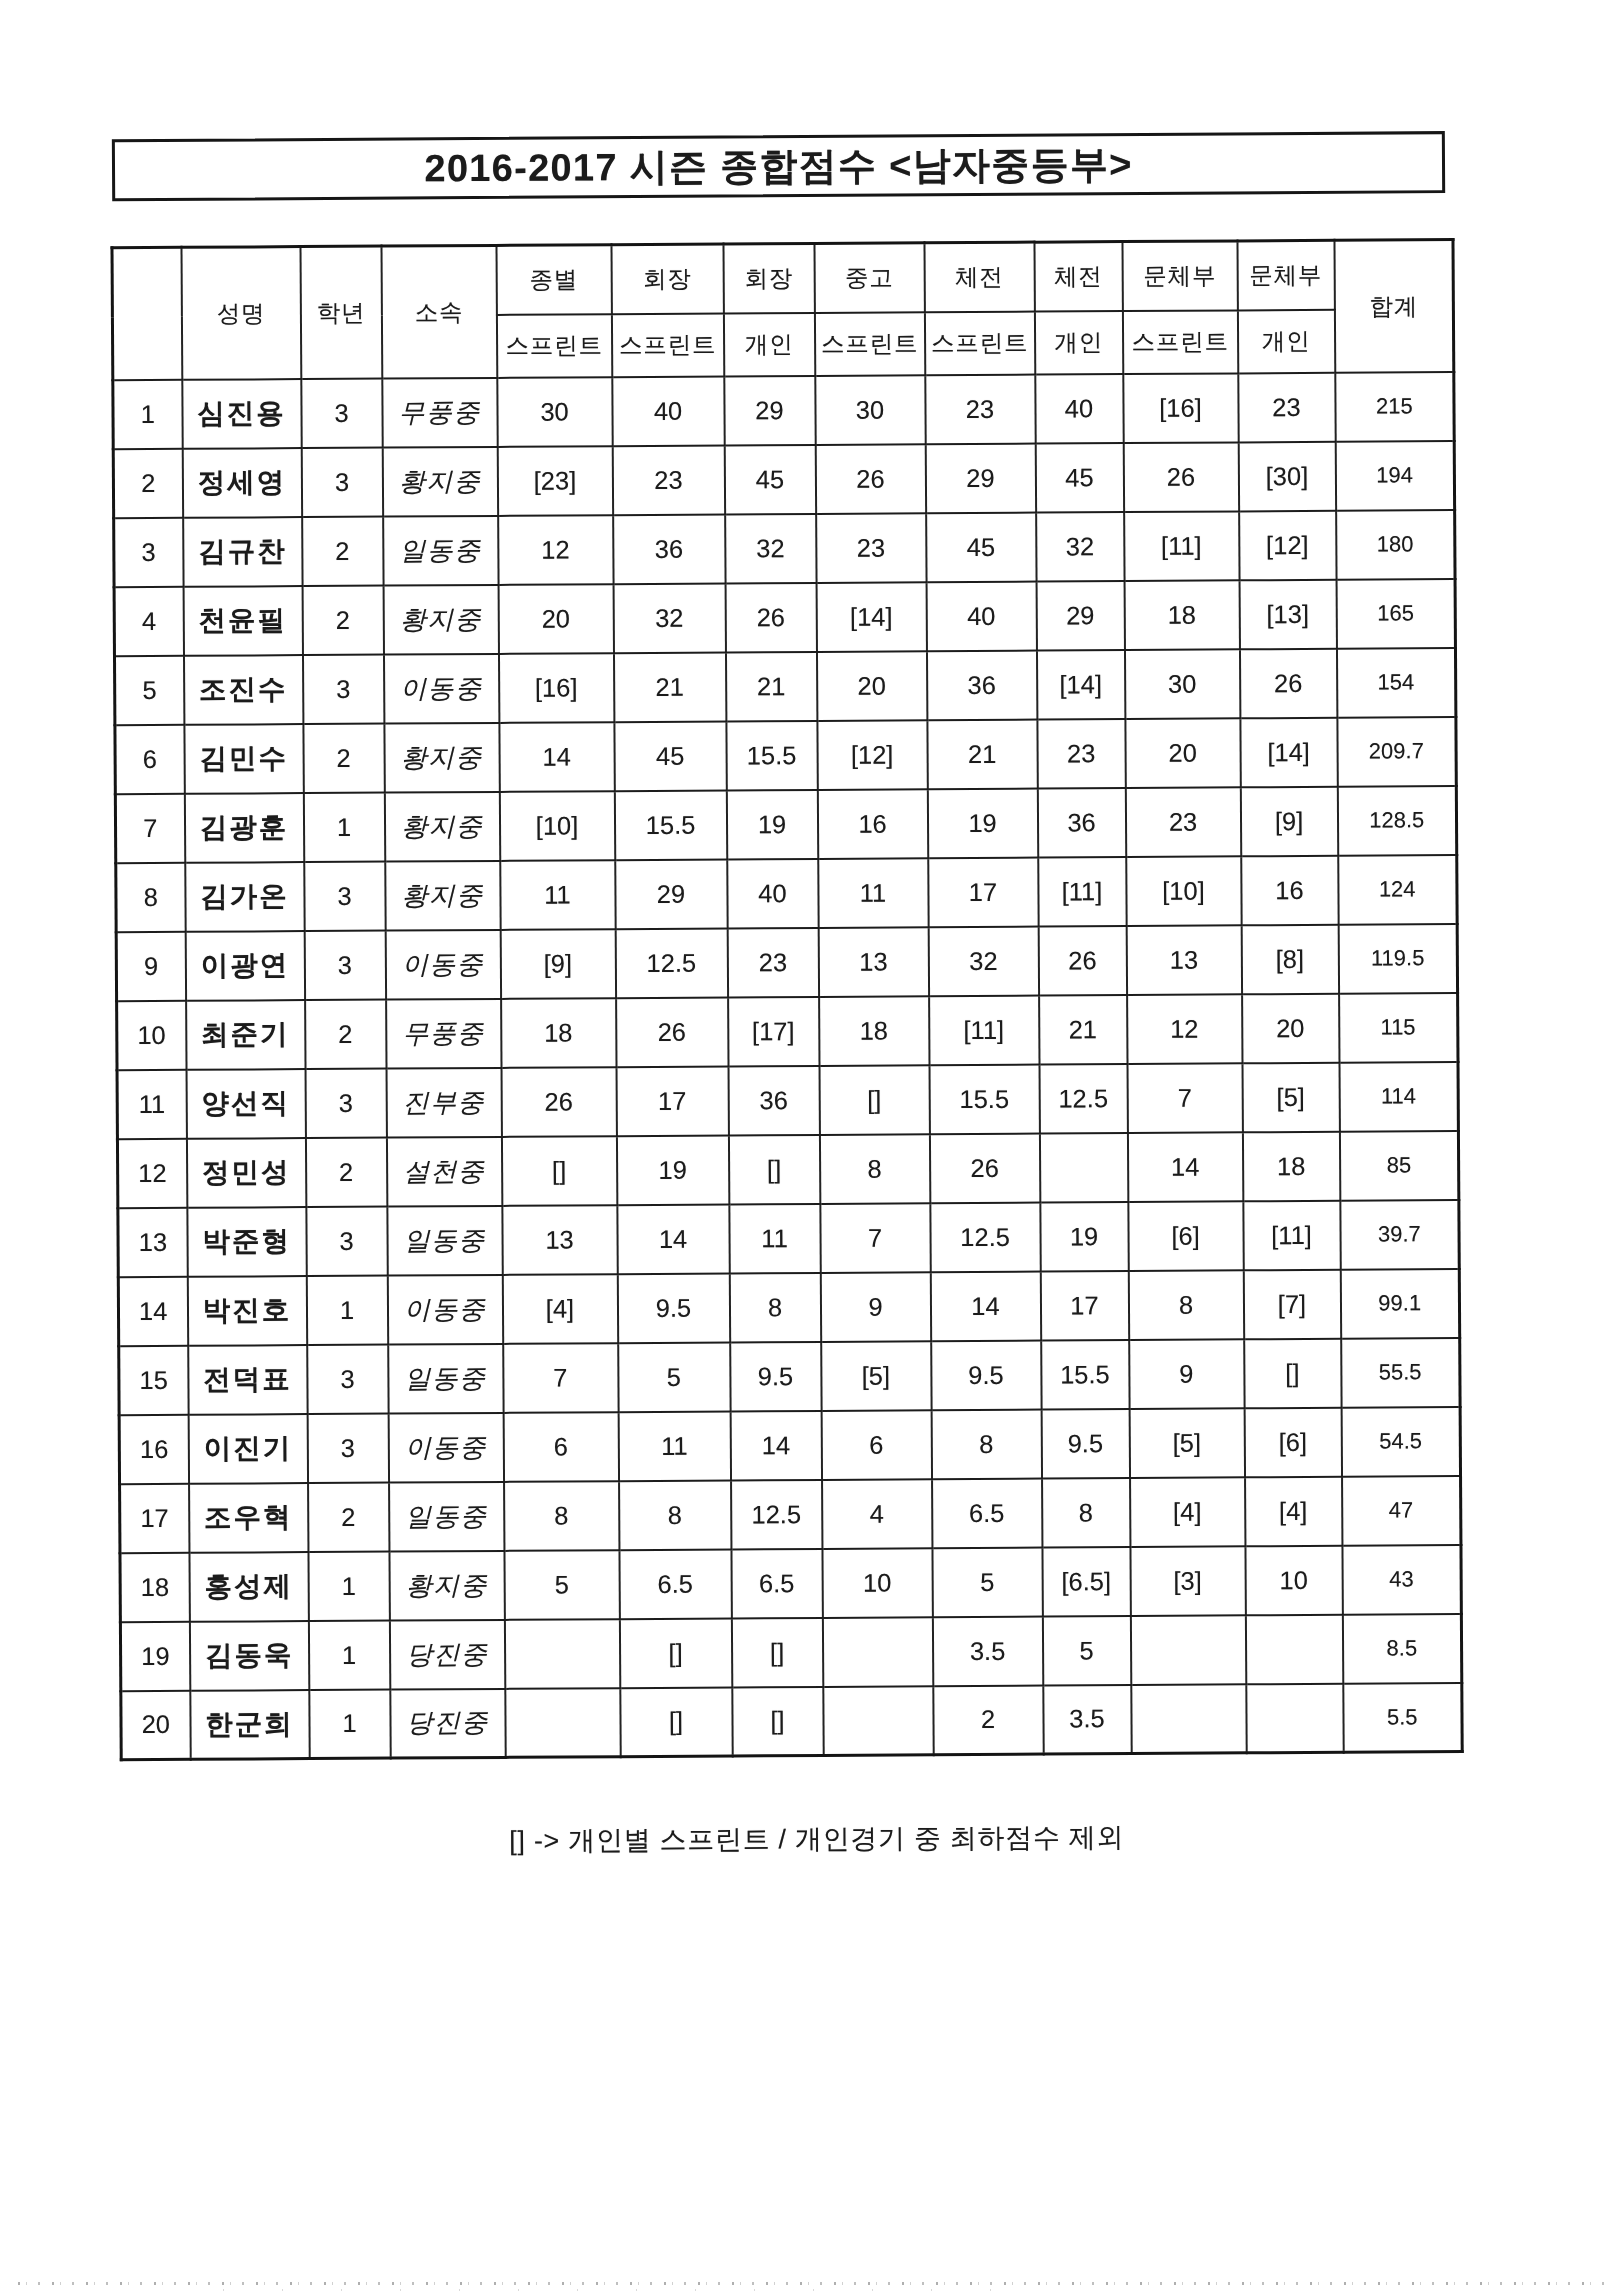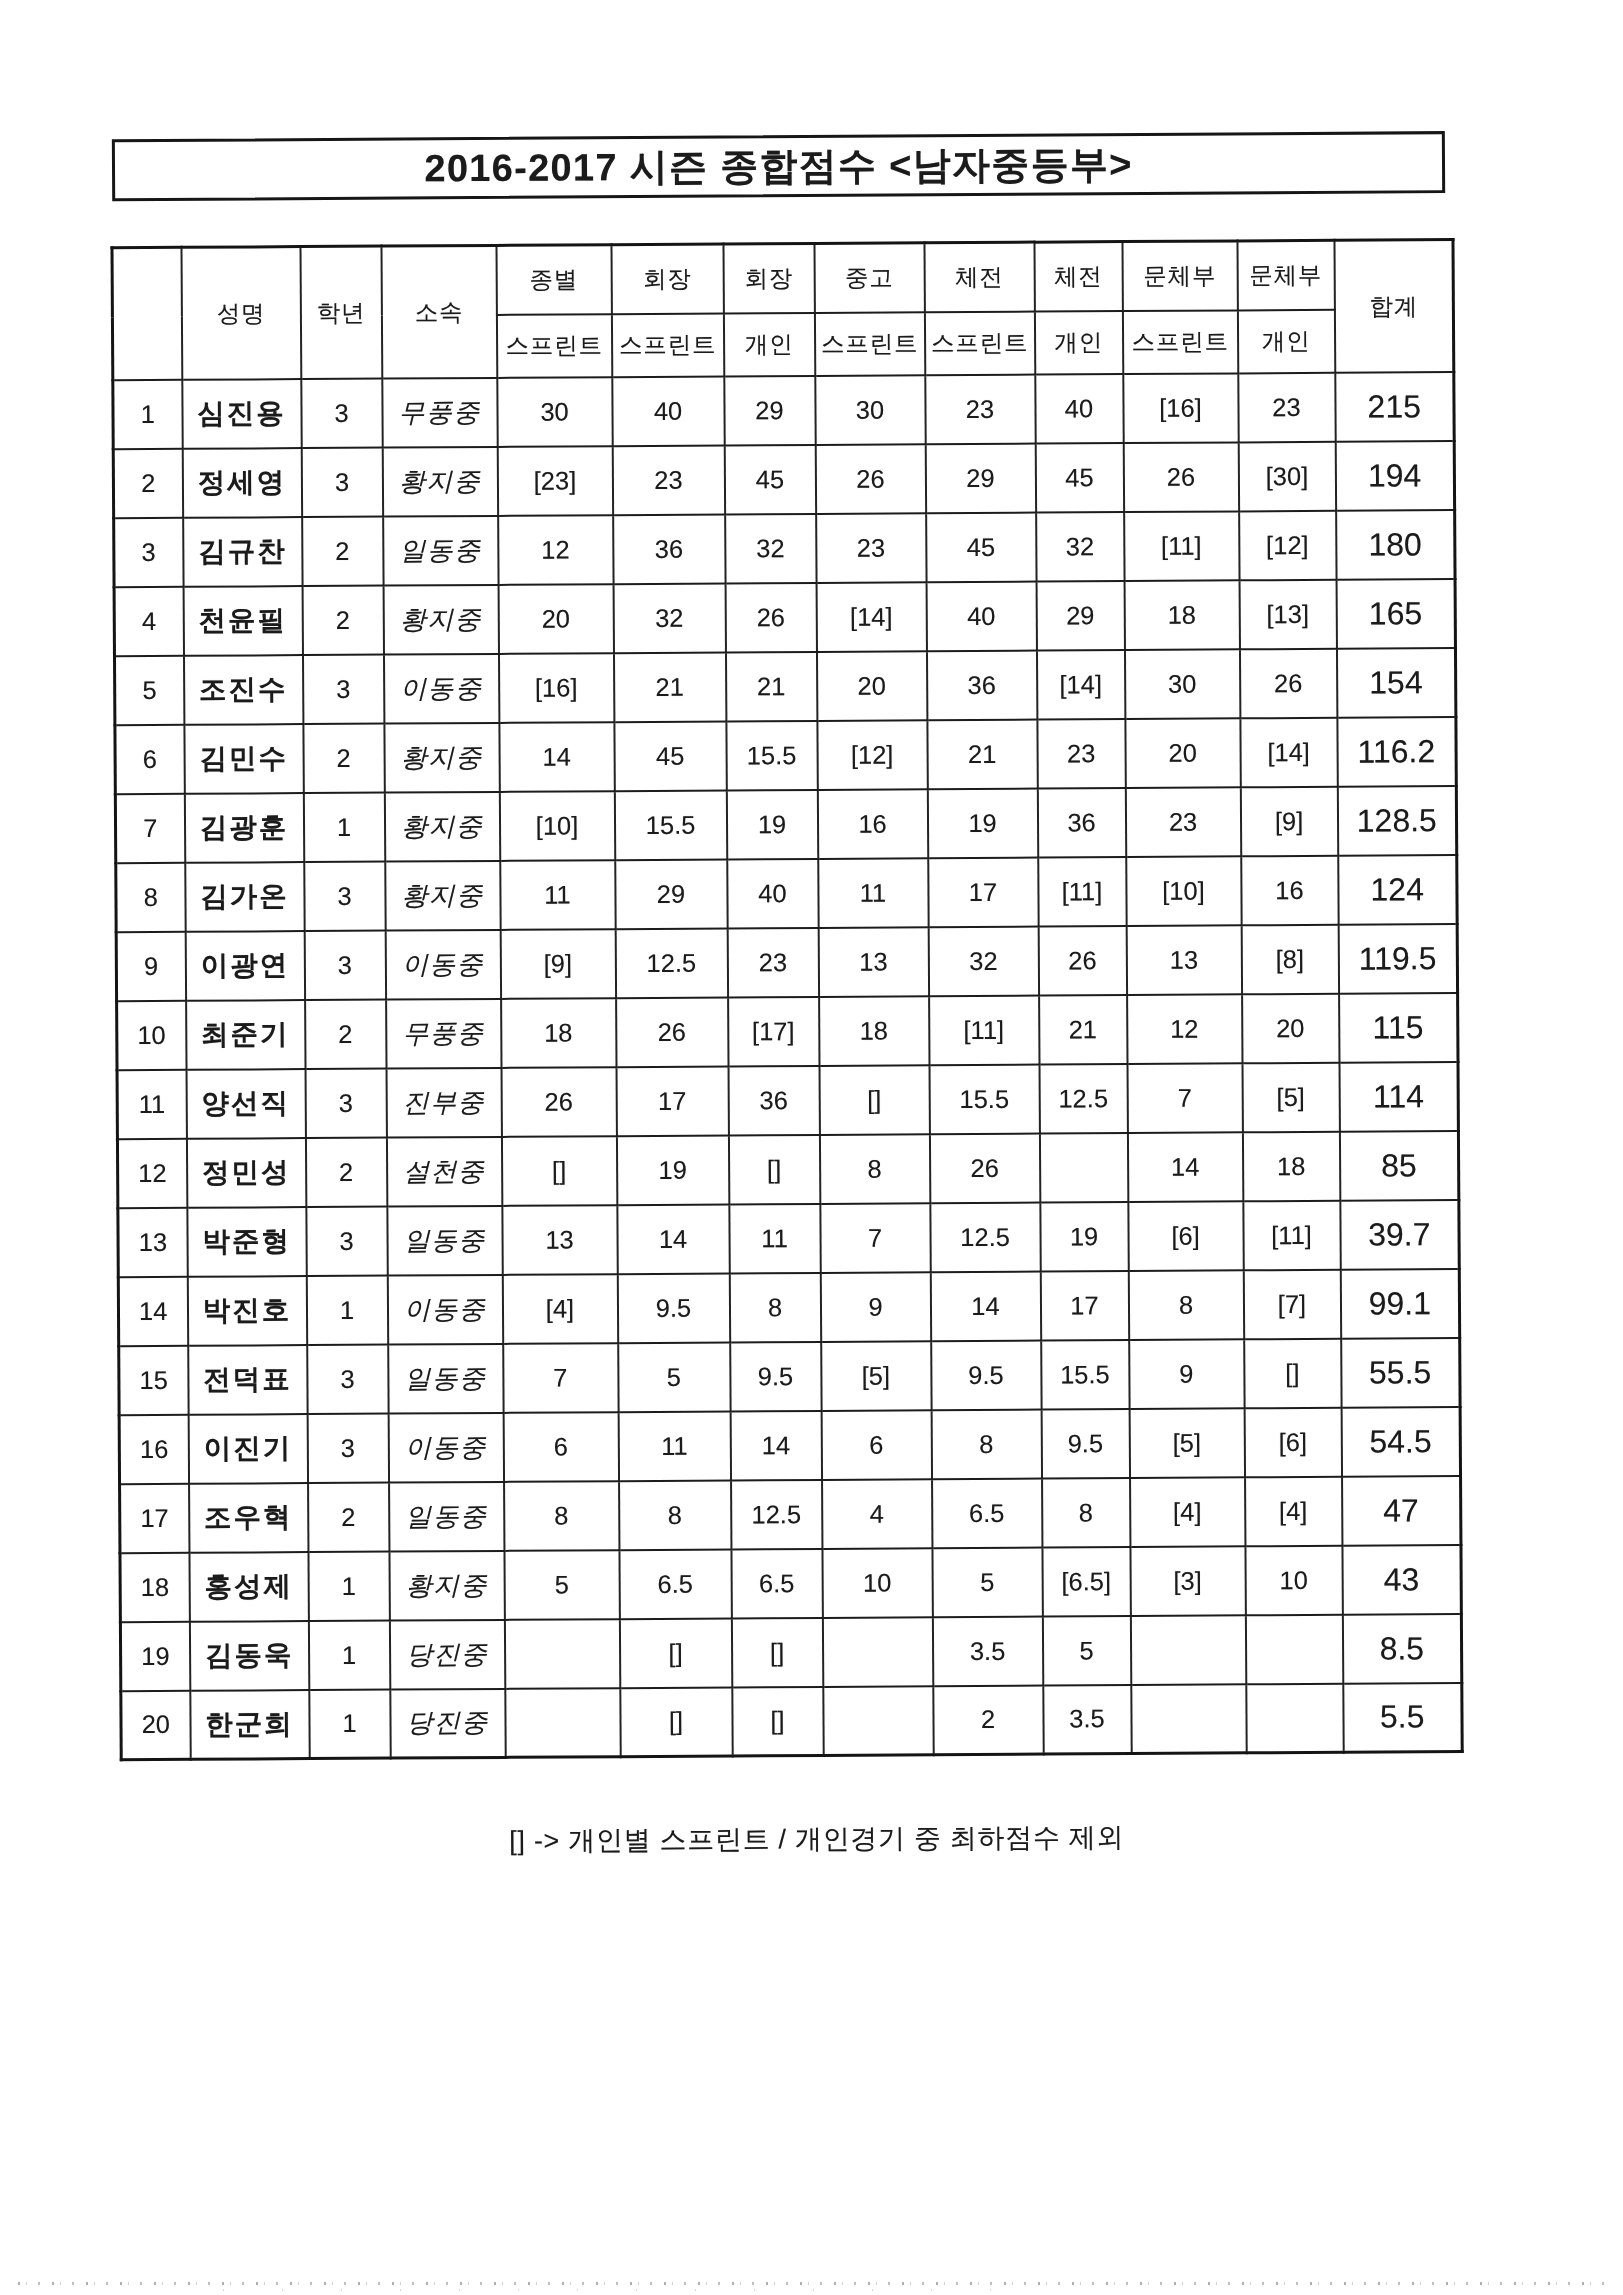--- a/index.html
+++ b/index.html
@@ -38,21 +38,21 @@
     font-weight:400;
     overflow:hidden;white-space:nowrap;
   }
   .score-table thead tr.h1{height:69px;}
   .score-table thead tr.h2{height:63px;}
   .score-table thead th{font-size:23.6px;letter-spacing:0.7px;}
   .score-table tbody tr{height:69px;}
   .score-table tbody td{font-size:25.5px;}
   .score-table tbody td.name{font-size:27.5px;letter-spacing:2px;font-weight:bold;}
   .score-table tbody td.school{font-size:26px;letter-spacing:1.3px;font-style:italic;}
-  .score-table tbody td.total{font-size:32px;}
+  .score-table tbody td.total{font-size:22px;}
   .footnote{
     position:absolute;left:0;top:1821px;width:1623px;
     text-align:center;font-size:27px;letter-spacing:0.7px;
     text-shadow:0 0 0.7px rgba(0,0,0,0.4);
   }
   
   .scan-edge{
     position:absolute;left:18.3px;right:17px;bottom:10.5px;height:2.6px;
     background:repeating-linear-gradient(90deg,
       rgba(45,45,45,0.38) 0 2px, transparent 2px 7.9px,
@@ -201,21 +201,21 @@
           <td>2</td>
           <td class="school">황지중</td>
           <td>14</td>
           <td>45</td>
           <td>15.5</td>
           <td>[12]</td>
           <td>21</td>
           <td>23</td>
           <td>20</td>
           <td>[14]</td>
-          <td class="total">116.2</td>
+          <td class="total">209.7</td>
         </tr>
         <tr>
           <td>7</td>
           <td class="name">김광훈</td>
           <td>1</td>
           <td class="school">황지중</td>
           <td>[10]</td>
           <td>15.5</td>
           <td>19</td>
           <td>16</td>

